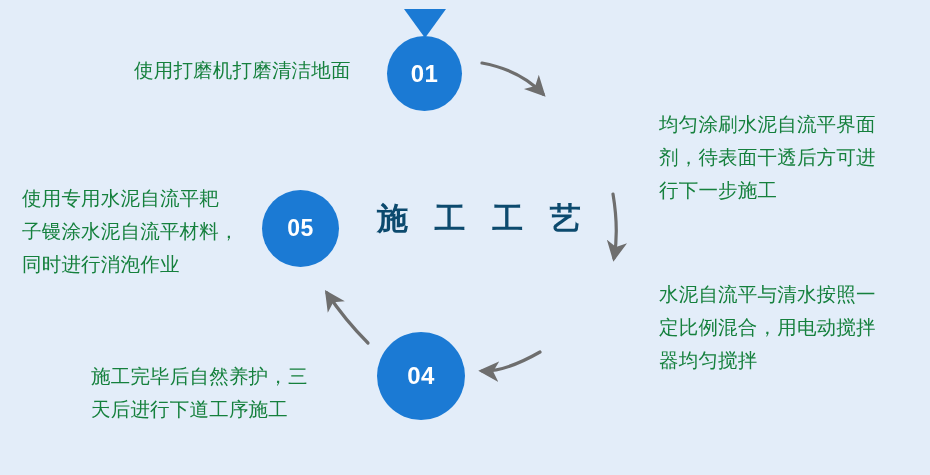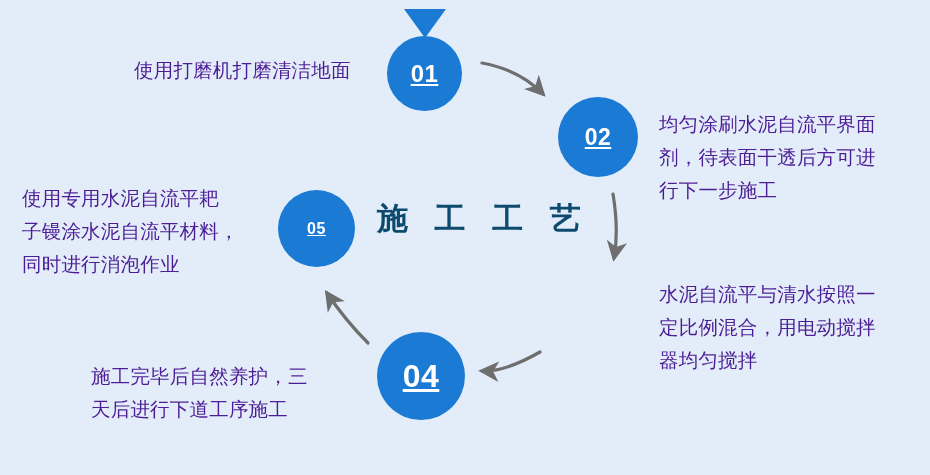--- a/index.html
+++ b/index.html
@@ -35,55 +35,54 @@
     display: flex;
     align-items: center;
     justify-content: center;
     color: #ffffff;
     font-weight: bold;
     letter-spacing: 0.5px;
   }
   .node-num {
     line-height: 1;
     display: block;
-    text-decoration: underline;
   }
   .start-marker {
     position: absolute;
     width: 0;
     height: 0;
     border-left: 21px solid transparent;
     border-right: 21px solid transparent;
     border-top: 29px solid #1b7ad4;
   }
   .caption {
     position: absolute;
-    color: #4c1d95;
+    color: #15803d;
     font-size: 19.5px;
     line-height: 33px;
     letter-spacing: 0.2px;
     white-space: pre-line;
   }
   .caption.right { text-align: left; }
   .caption.left  { text-align: left; }
   #center-title {
     position: absolute;
     color: #0c4a6e;
     font-size: 31px;
     font-weight: bold;
     letter-spacing: 9px;
     line-height: 1;
     white-space: nowrap;
   }
   
   #node-01 { left: 387px; top: 36px;  width: 75px;  height: 75px;  font-size: 24px; }
   #node-02 { left: 558px; top: 97px;  width: 80px;  height: 80px;  font-size: 23px; }
   #node-03 { left: 556px; top: 278px; width: 84px;  height: 84px;  font-size: 23px; }
-  #node-04 { left: 377px; top: 332px; width: 88px;  height: 88px;  font-size: 32px; }
-  #node-05 { left: 278px; top: 190px; width: 77px;  height: 77px;  font-size: 16px; }
+  #node-04 { left: 377px; top: 332px; width: 88px;  height: 88px;  font-size: 24px; }
+  #node-05 { left: 262px; top: 190px; width: 77px;  height: 77px;  font-size: 23px; }
   #start-marker { left: 404px; top: 9px; }
   
   #cap-01 { left: 134px; top: 54px;  width: 245px; }
   #cap-02 { left: 659px; top: 108px; width: 255px; }
   #cap-03 { left: 659px; top: 278px; width: 255px; }
   #cap-04 { left: 91px;  top: 360px; width: 262px; }
   #cap-05 { left: 22px;  top: 182px; width: 250px; }
   #center-title { left: 377px; top: 203px; }
 </style>
 </head>
@@ -105,23 +104,20 @@
     <path d="M 540 352 Q 505 372 482 371" fill="none" stroke="#6e6e6e" stroke-width="3.2" stroke-linecap="round" marker-end="url(#head)"></path>
 
     <path d="M 368 343 Q 345 320 327 293" fill="none" stroke="#6e6e6e" stroke-width="3.2" stroke-linecap="round" marker-end="url(#head)"></path>
   </svg>
 
   <div id="start-marker" class="start-marker"></div>
 
   <div id="node-01" class="node">
     <span class="node-num">01</span>
   </div>
-  <div id="node-02" class="node">
-    <span class="node-num">02</span>
-  </div>
   <div id="node-04" class="node">
     <span class="node-num">04</span>
   </div>
   <div id="node-05" class="node">
     <span class="node-num">05</span>
   </div>
 
   <div id="cap-01" class="caption left">使用打磨机打磨清洁地面</div>
   <div id="cap-03" class="caption right">水泥自流平与清水按照一
 定比例混合，用电动搅拌

